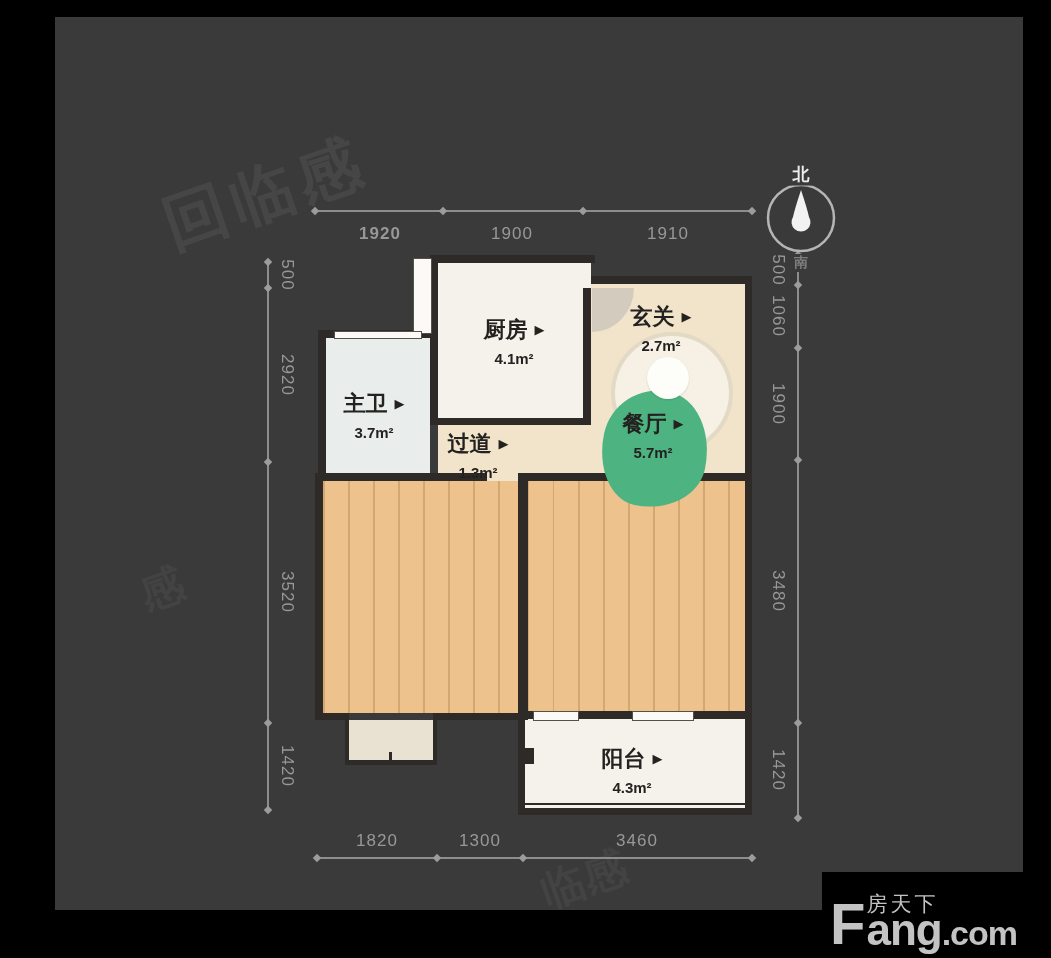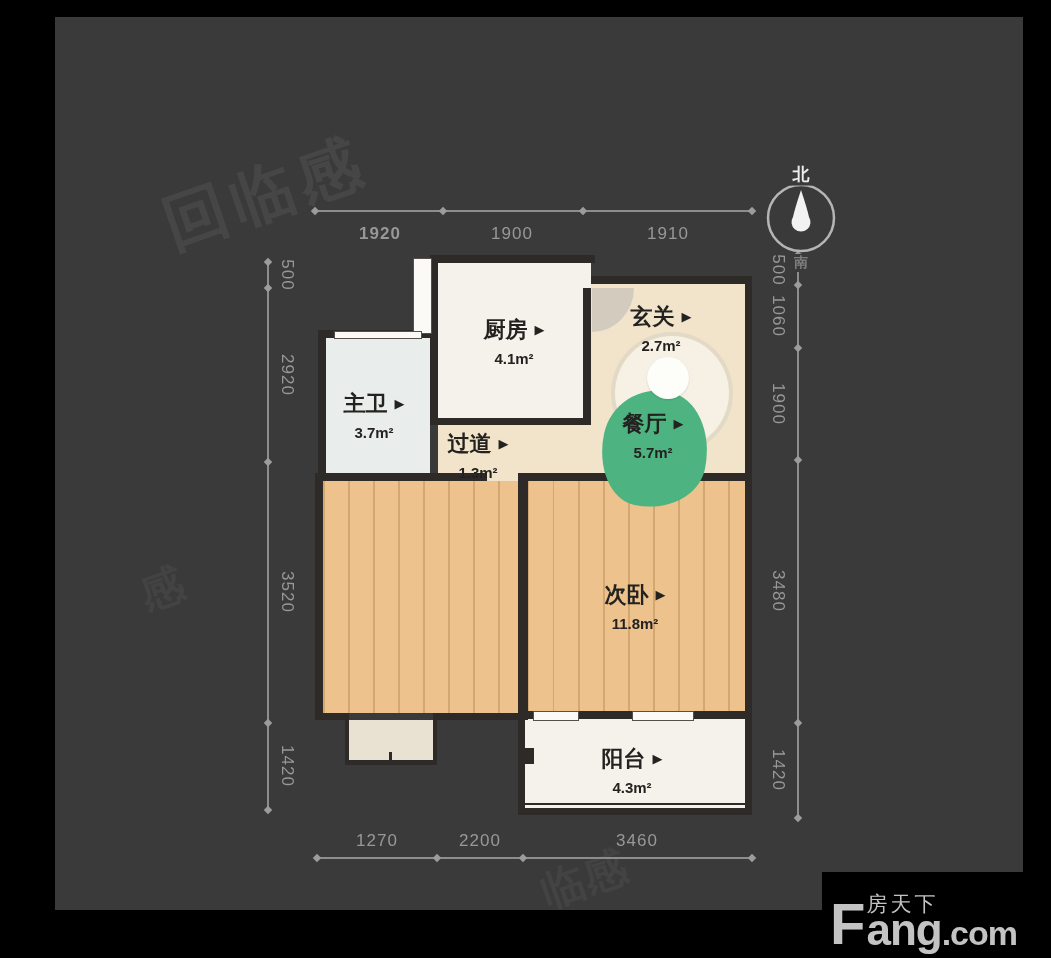--- a/index.html
+++ b/index.html
@@ -75,22 +75,22 @@
   <div class="tick" style="left:752px;top:211px;"></div>
   <div class="dim-label" style="left:380px;top:234px;font-weight:bold;">1920</div>
   <div class="dim-label" style="left:512px;top:234px;">1900</div>
   <div class="dim-label" style="left:668px;top:234px;">1910</div>
 
   <div class="dim-line-h" style="left:317px;top:857px;width:435px;"></div>
   <div class="tick" style="left:317px;top:858px;"></div>
   <div class="tick" style="left:437px;top:858px;"></div>
   <div class="tick" style="left:523px;top:858px;"></div>
   <div class="tick" style="left:752px;top:858px;"></div>
-  <div class="dim-label" style="left:377px;top:841px;">1270</div>
-  <div class="dim-label" style="left:480px;top:841px;">2200</div>
+  <div class="dim-label" style="left:377px;top:841px;">1820</div>
+  <div class="dim-label" style="left:480px;top:841px;">1300</div>
   <div class="dim-label" style="left:637px;top:841px;">3460</div>
 
   <div class="dim-line-v" style="left:267px;top:262px;height:548px;"></div>
   <div class="tick" style="left:268px;top:262px;"></div>
   <div class="tick" style="left:268px;top:288px;"></div>
   <div class="tick" style="left:268px;top:462px;"></div>
   <div class="tick" style="left:268px;top:723px;"></div>
   <div class="tick" style="left:268px;top:810px;"></div>
   <div class="dim-label vert" style="left:287px;top:275px;">500</div>
   <div class="dim-label vert" style="left:287px;top:375px;">2920</div>
@@ -177,24 +177,20 @@
     <div class="room-area">3.7m²</div>
   </div>
   <div class="room-label" style="left:478px;top:455px;">
     <div class="room-name">过道</div>
     <div class="room-area">1.3m²</div>
   </div>
   <div class="room-label" style="left:653px;top:435px;">
     <div class="room-name">餐厅</div>
     <div class="room-area">5.7m²</div>
   </div>
-  <div class="room-label" style="left:635px;top:606px;">
-    <div class="room-name">次卧</div>
-    <div class="room-area">11.8m²</div>
-  </div>
   <div class="room-label" style="left:632px;top:770px;">
     <div class="room-name">阳台</div>
     <div class="room-area">4.3m²</div>
   </div>
 
   <div class="logo-patch">
     <div class="fang-logo">
       <span class="fang-f">F</span>
       <span class="fang-mid">
         <span class="fang-cn">房天下</span>

